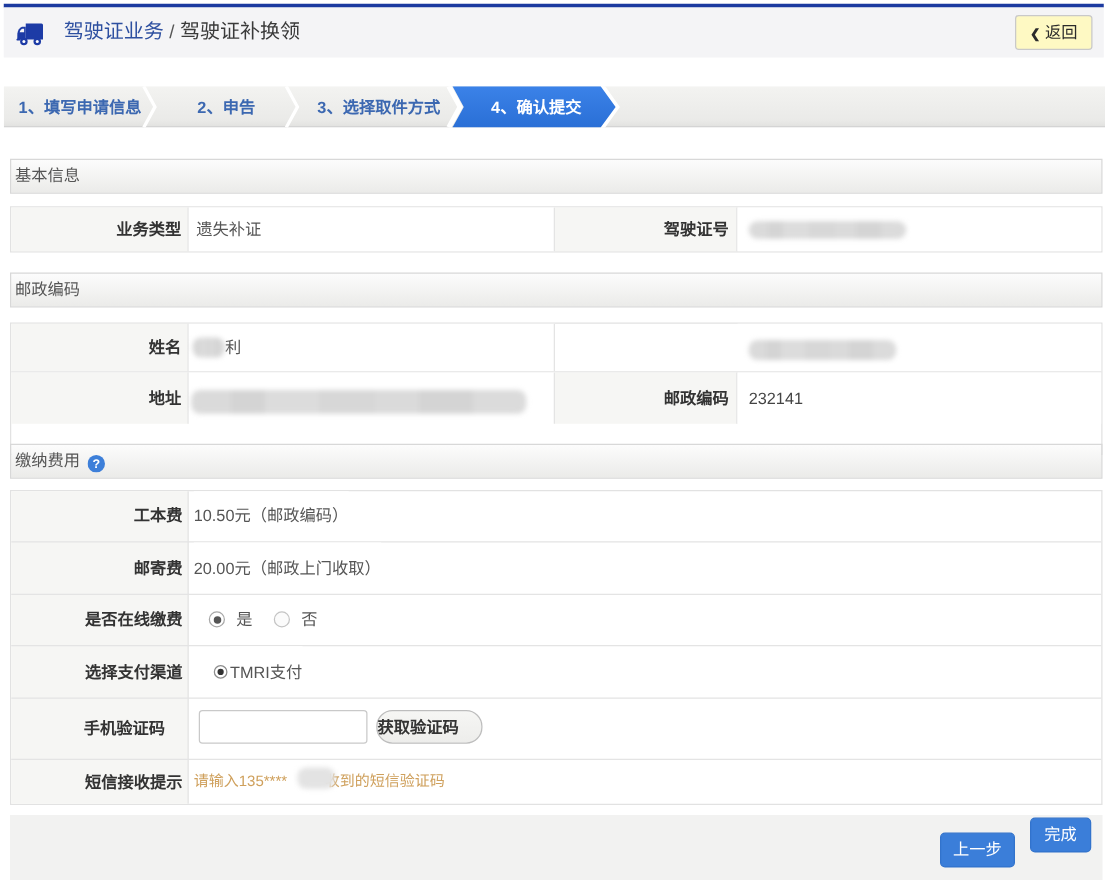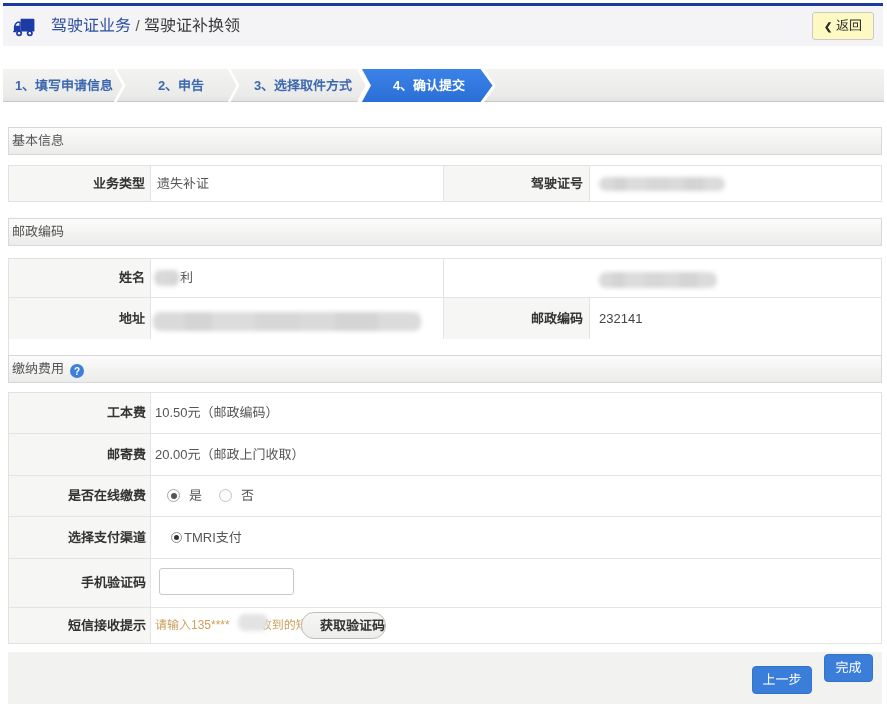--- a/index.html
+++ b/index.html
@@ -20,21 +20,21 @@
   .tbl{left:8px;width:874px;box-sizing:border-box;border:1px solid #e2e2e2;background:#fff;}
   .lbl{box-sizing:border-box;background:#f6f6f4;border-right:1px solid #e4e4e4;text-align:right;font-weight:bold;color:#333;font-size:13px;}
   .val{box-sizing:border-box;background:#fff;color:#555;font-size:13px;}
   .rowline{left:0;width:872px;height:0;border-top:1px solid #e4e4e4;}
   .blur{background:linear-gradient(90deg,#dadada 0 12%,#d4d4d4 12% 22%,#dcdcdc 22% 38%,#d7d7d7 38% 55%,#dadada 55% 68%,#d4d4d4 68% 84%,#dbdbdb 84%);border-radius:7px;filter:blur(2.3px);}
   
   #footer{left:8px;top:652px;width:874px;height:52px;background:#f2f2f1;}
   .bluebtn{box-sizing:border-box;border:1px solid #3273cc;border-radius:4px;background:#3b7ed9;color:#fff;font-size:13px;text-align:center;line-height:26px;}
   
   #smsinput{left:159px;top:568px;width:135px;height:27px;box-sizing:border-box;border:1px solid #c9c9c9;border-radius:3px;background:#fff;}
-  #getcode{left:301px;top:568px;width:85px;height:27px;box-sizing:border-box;border:1px solid #bdbdbd;border-radius:13px;background:linear-gradient(#f6f6f4,#ededeb);font-size:13px;font-weight:bold;color:#333;text-align:right;line-height:25px;margin-top:44px;}
+  #getcode{left:301px;top:568px;width:85px;height:27px;box-sizing:border-box;border:1px solid #bdbdbd;border-radius:13px;background:linear-gradient(#f6f6f4,#ededeb);font-size:13px;font-weight:bold;color:#333;text-align:left;line-height:25px;}
   .radio{box-sizing:border-box;border-radius:50%;background:#fff;}
   .rdot{border-radius:50%;background:#555;}
 </style>
 </head>
 <body>
 <div id="page">
   <div class="abs" id="topline"></div>
   <div class="abs" id="titlebar"></div>
   <svg class="abs" style="left:13px;top:18px;" width="23" height="19" viewBox="0 0 23 19">
     <path fill="#1d3ba6" d="M7.6 0.8 h12.6 a1.2 1.2 0 0 1 1.2 1.2 v11.6 h-13.8 z"></path>
@@ -116,21 +116,21 @@
     <div class="abs rdot" style="left:161.5px;top:99.5px;width:6px;height:6px;"></div>
     <div class="abs val" style="left:180px;top:83px;height:40px;line-height:40px;">是</div>
     <div class="abs radio" style="left:210px;top:96px;width:13px;height:13px;border:1px solid #c4c4c4;background:#fbfbfb;"></div>
     <div class="abs val" style="left:232px;top:83px;height:40px;line-height:40px;">否</div>
     <div class="abs rowline" style="top:123px;"></div>
     <div class="abs lbl" style="left:0;top:124px;width:142px;height:41px;line-height:41px;padding-right:5px;border-right:none;background:none;">选择支付渠道</div>
     <div class="abs radio" style="left:162px;top:138.5px;width:11px;height:11px;border:1px solid #8c8c8c;"></div>
     <div class="abs rdot" style="left:165px;top:141.5px;width:5px;height:5px;background:#333;"></div>
     <div class="abs val" style="left:175px;top:124px;height:41px;line-height:41px;">TMRI支付</div>
     <div class="abs rowline" style="top:165px;"></div>
-    <div class="abs lbl" style="left:0;top:166px;width:142px;height:48px;line-height:48px;padding-right:5px;border-right:none;background:none;">手机验证码</div>
+    <div class="abs lbl" style="left:0;top:166px;width:142px;height:48px;line-height:48px;padding-right:19px;border-right:none;background:none;">手机验证码</div>
     <div class="abs rowline" style="top:214px;"></div>
     <div class="abs lbl" style="left:0;top:215px;width:142px;height:35px;line-height:35px;padding-right:5px;border-right:none;background:none;">短信接收提示</div>
     <div class="abs" style="left:146px;top:215px;height:35px;line-height:35px;font-size:12px;color:#cfa05c;">请输入135****<span style="display:inline-block;width:30px;"></span>收到的短信验证码</div>
     <div class="abs blur" style="left:229px;top:221px;width:30px;height:17px;background:#e3e3e3;"></div>
   </div>
   <div class="abs" id="smsinput"></div>
   <div class="abs" id="getcode">获取验证码</div>
 
   <div class="abs" id="footer"></div>
   <div class="abs bluebtn" style="left:752px;top:666px;width:60px;height:28px;">上一步</div>

